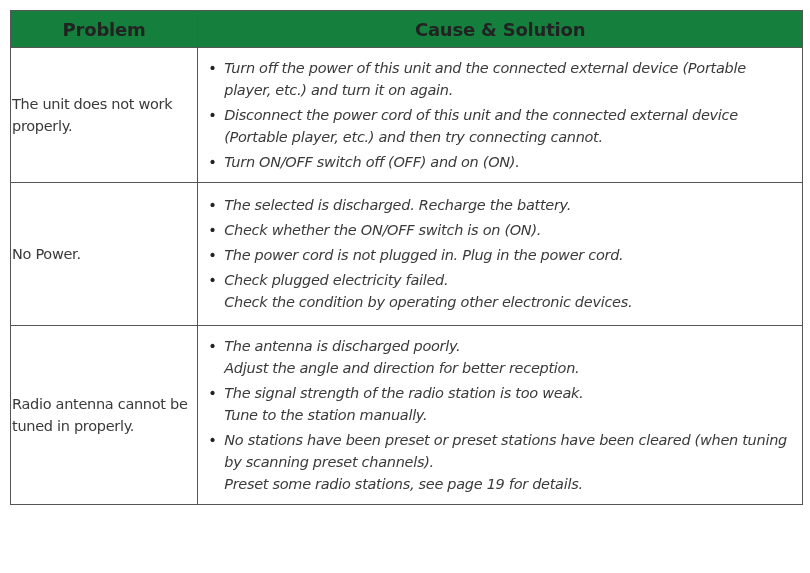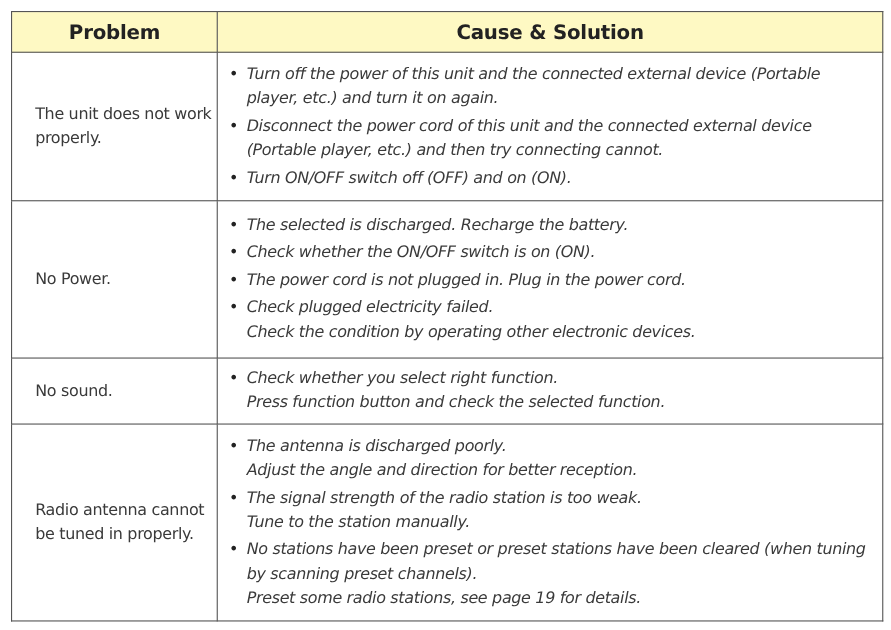--- a/index.html
+++ b/index.html
@@ -23,35 +23,35 @@
       border-collapse: collapse;
       table-layout: fixed;
     }
     .trouble-table th,
     .trouble-table td {
       border: 1.5px solid #555555;
       padding: 0;
       vertical-align: middle;
     }
     .trouble-table th {
-      background: #fef9c3;
+      background: #15803d;
       height: 36px;
       font-size: 18px;
       font-weight: bold;
       color: #222222;
       text-align: center;
       font-family: "DejaVu Sans", sans-serif;
       letter-spacing: -0.2px;
     }
     .col-problem { width: 187px; }
     .col-solution { width: 604px; }
     td.problem-cell {
       font-size: 14.5px;
       line-height: 22px;
-      padding-left: 21px;
+      padding-left: 1px;
       padding-right: 4px;
       color: #3a3a3a;
       letter-spacing: -0.3px;
     }
     td.solution-cell {
       padding: 4px 8px 5px 10px;
     }
     ul.solution-list {
       list-style: none;
       margin: 0;
@@ -137,32 +137,20 @@
           </li>
           <li>
             <span class="bullet">•</span>
             <span class="line">Check plugged electricity failed.</span>
             <span class="line">Check the condition by operating other electronic devices.</span>
           </li>
         </ul>
       </td>
     </tr>
 
-    <tr class="row-3">
-      <td class="problem-cell">No sound.</td>
-      <td class="solution-cell">
-        <ul class="solution-list">
-          <li>
-            <span class="bullet">•</span>
-            <span class="line">Check whether you select right function.</span>
-            <span class="line">Press function button and check the selected function.</span>
-          </li>
-        </ul>
-      </td>
-    </tr>
 
     <tr class="row-4">
       <td class="problem-cell">Radio antenna cannot be tuned in properly.</td>
       <td class="solution-cell">
         <ul class="solution-list">
           <li>
             <span class="bullet">•</span>
             <span class="line">The antenna is discharged poorly.</span>
             <span class="line">Adjust the angle and direction for better reception.</span>
           </li>

